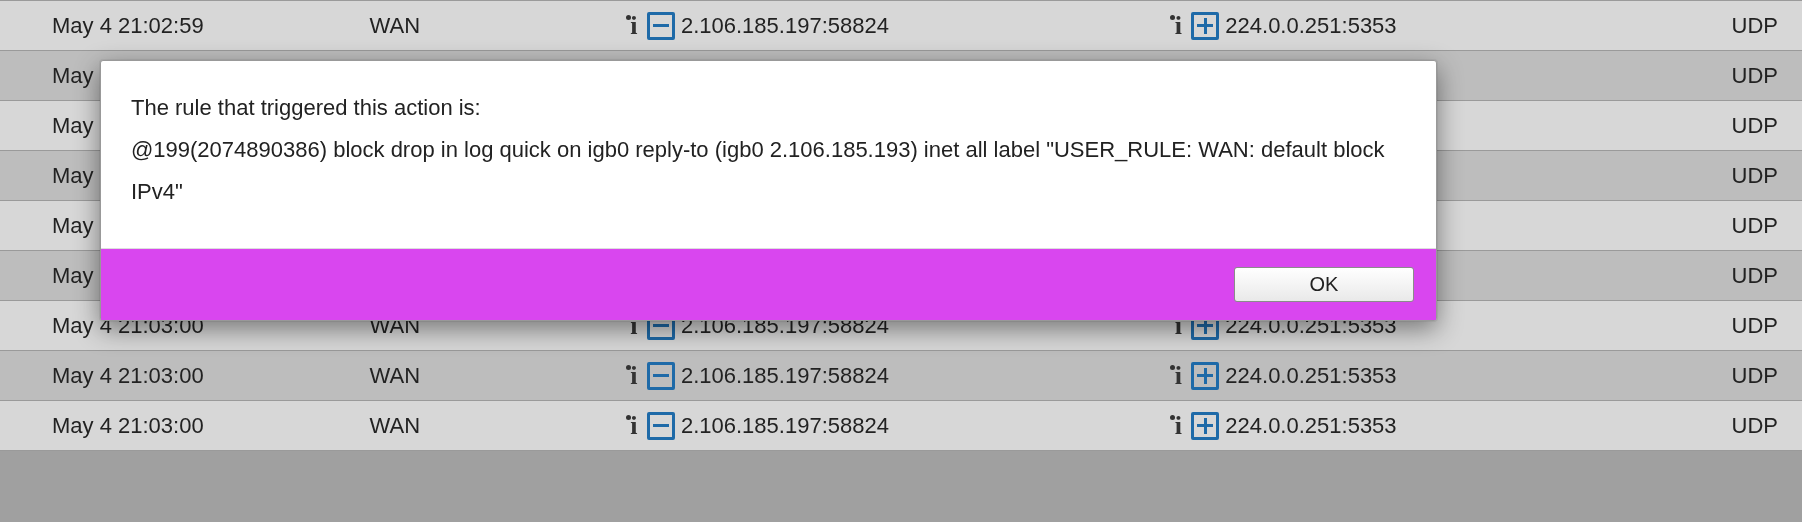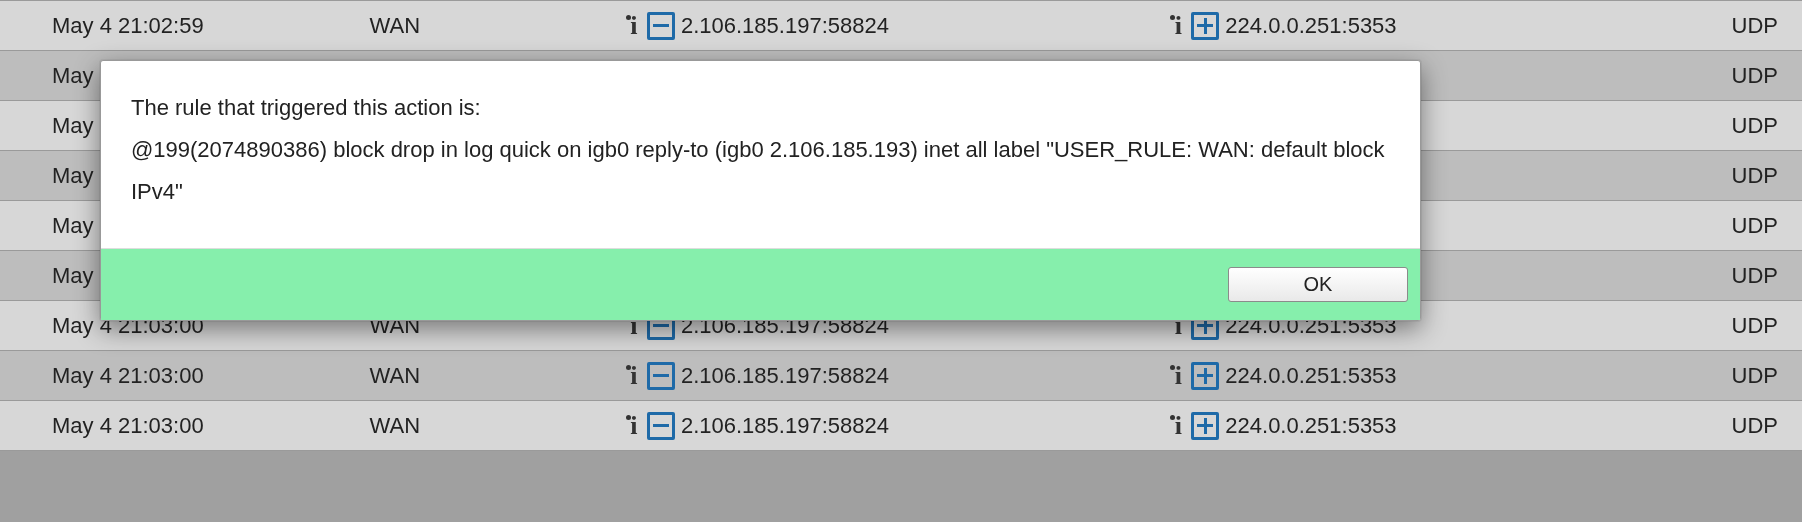--- a/index.html
+++ b/index.html
@@ -78,38 +78,38 @@
     top: 3px; bottom: 3px; left: 50%;
     width: 3px; margin-left: -1.5px;
   }
 
   
 
   
   .dialog {
     position: absolute;
     left: 100px;
-    right: 381px;
+    right: 365px;
     top: 60px;
     background: #fff;
     border: 1px solid #999;
     border-radius: 3px;
     box-shadow: 0 8px 26px rgba(0,0,0,0.45), 0 0 0 1px rgba(0,0,0,0.05);
     z-index: 10;
   }
   .dialog-body {
     padding: 26px 30px 36px 30px;
     font-size: 22px;
     line-height: 1.9;
     color: #222;
   }
   .dialog-footer {
-    background: #86efac;
+    background: #d946ef;
     border-top: 1px solid #ddd;
-    padding: 18px 12px;
+    padding: 18px 22px;
     text-align: right;
   }
   .ok-btn {
     display: inline-block;
     min-width: 130px;
     padding: 5px 24px;
     font-size: 20px;
     color: #222;
     background: linear-gradient(#ffffff, #e9e9e9);
     border: 1px solid #8b8b8b;

